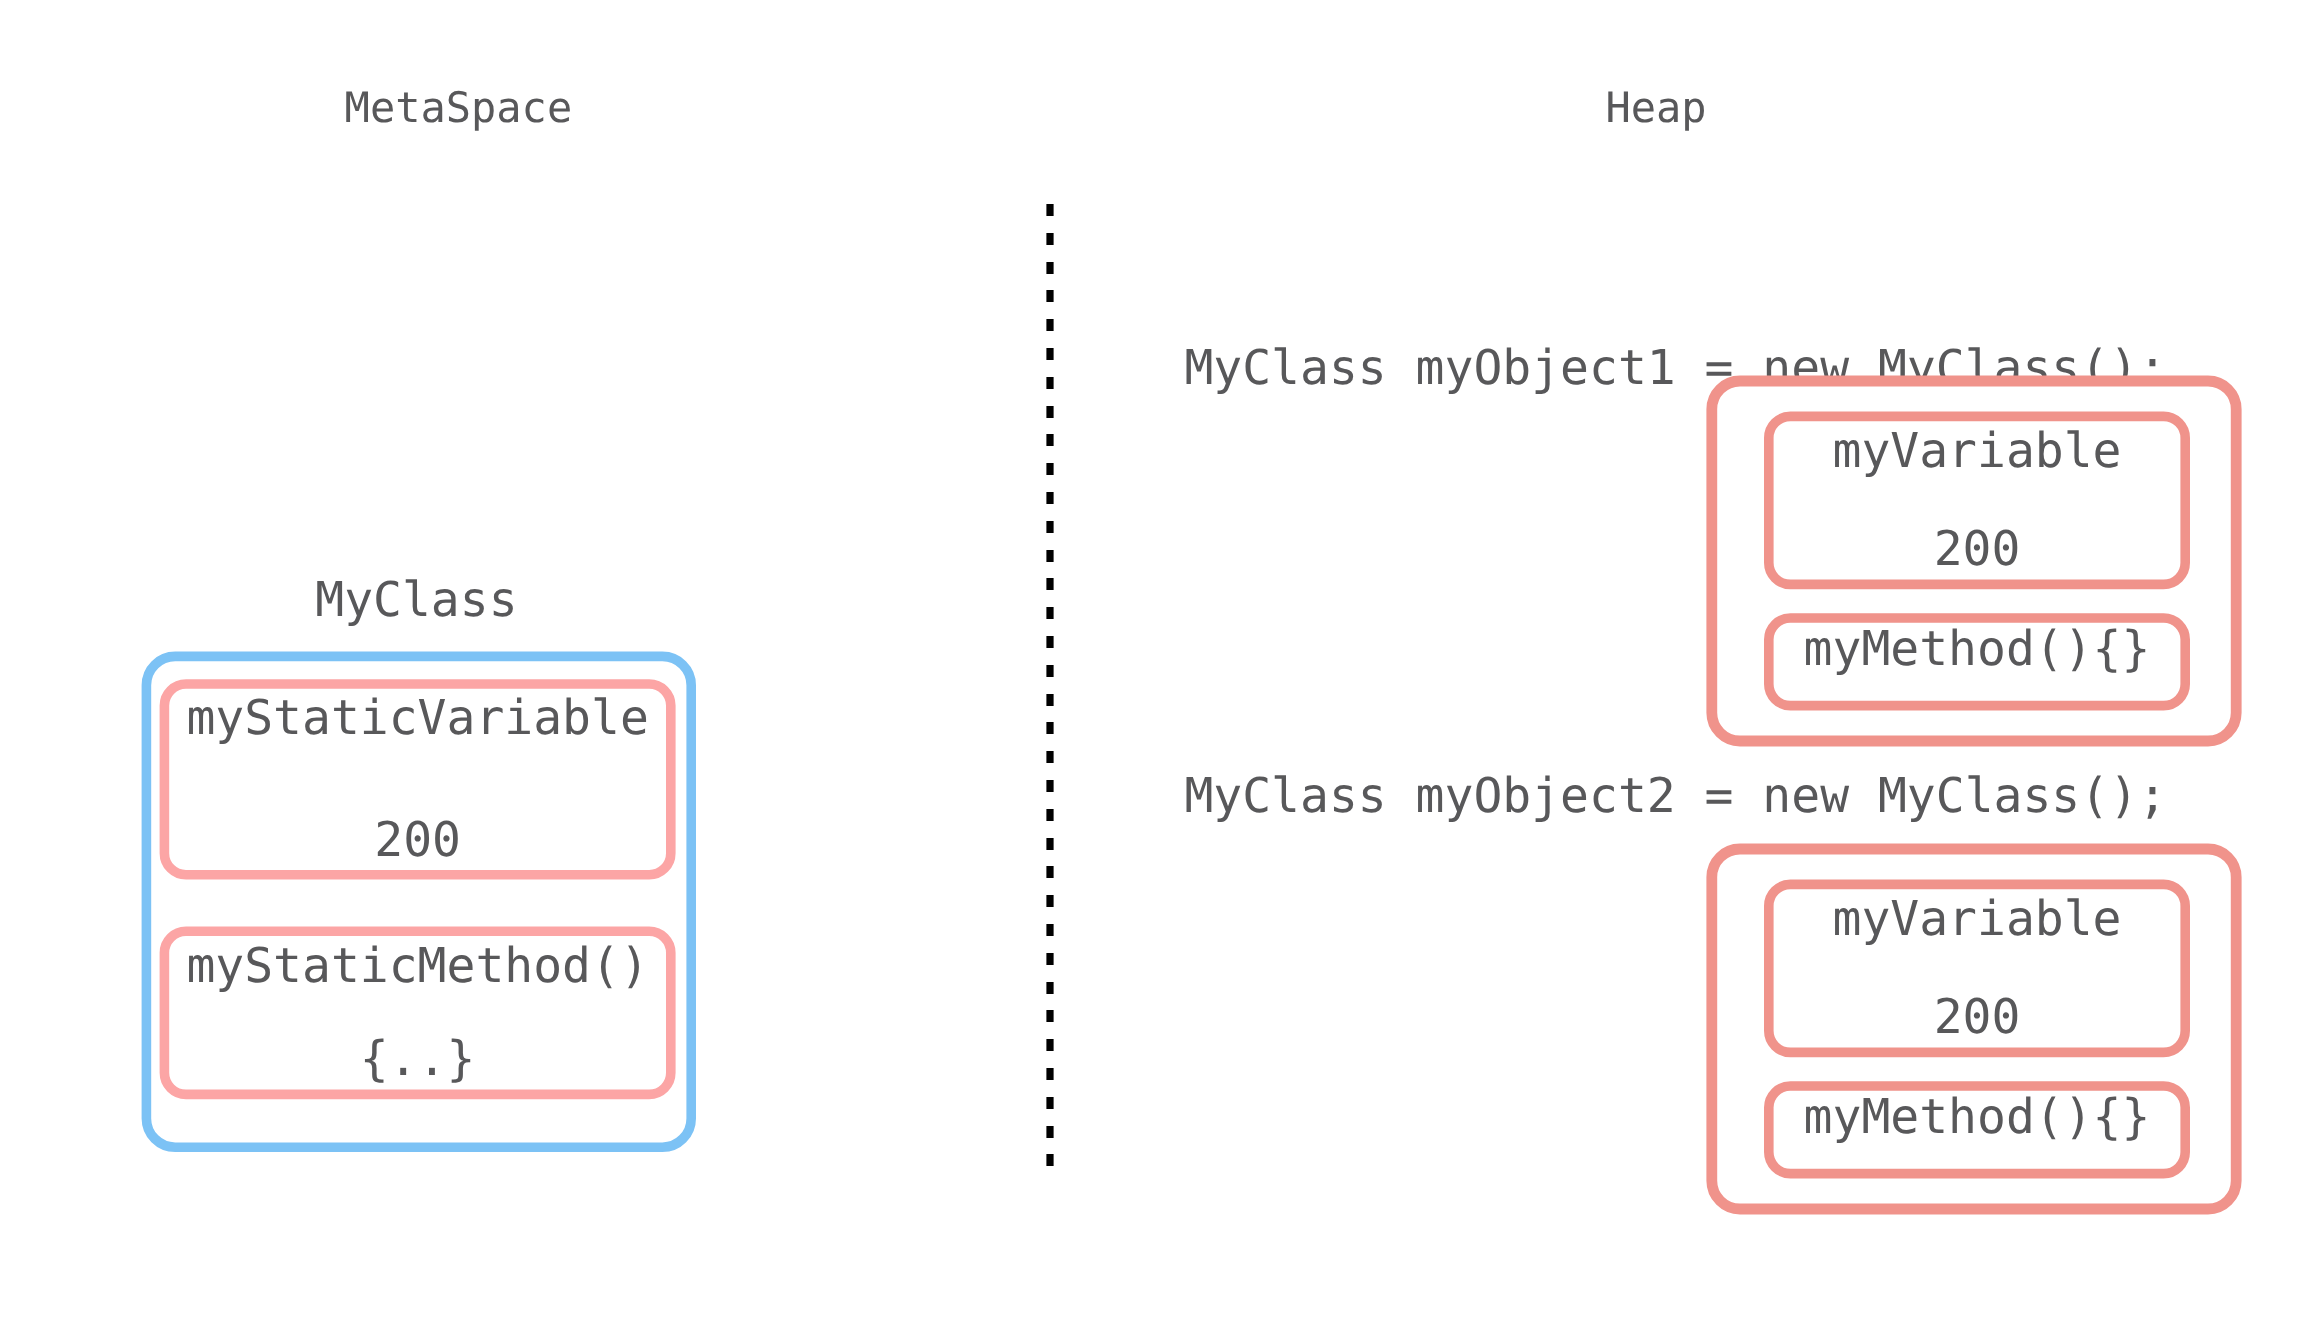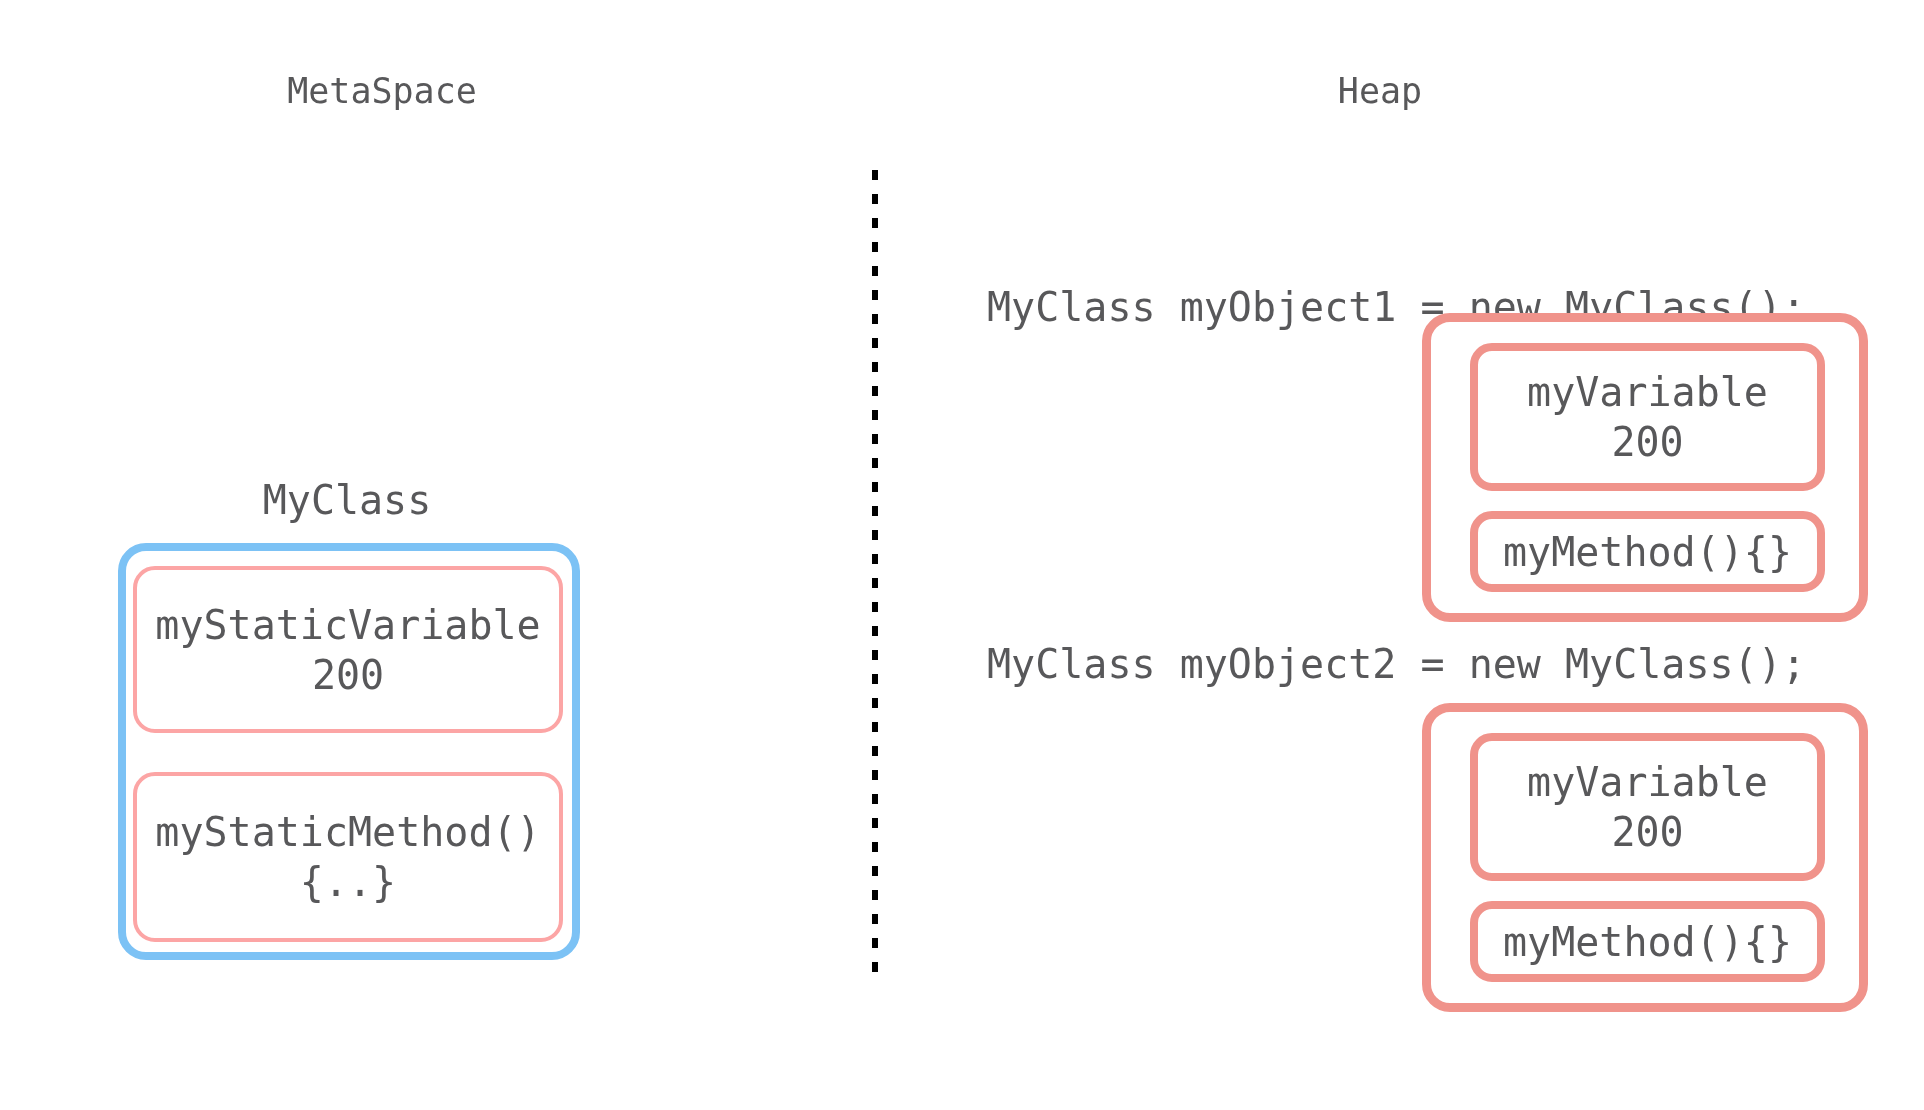--- a/index.html
+++ b/index.html
@@ -45,36 +45,36 @@
   }
   .box {
     box-sizing: border-box;
     background: #ffffff;
   }
   .blue-outer {
     border: 8px solid #7cc2f5;
     border-radius: 28px;
   }
   .blue-inner {
-    border: 4px solid #fca5a5;
+    border: 8px solid #fca5a5;
     border-radius: 22px;
   }
   .red-outer {
     border: 9px solid #f0938b;
     border-radius: 28px;
   }
   .red-inner {
     border: 8px solid #f0938b;
     border-radius: 22px;
   }
   .box-text {
     display: flex;
     flex-direction: column;
     align-items: center;
-    justify-content: center;
+    justify-content: space-between;
     text-align: center;
     font-size: 40px;
     line-height: 50px;
     height: 100%;
     width: 100%;
   }
 </style>
 </head>
 <body>
 
@@ -90,21 +90,21 @@
 
   <div class="abs box blue-outer" style="left:118px; top:543px; width:462px; height:417px;"></div>
 
   <div class="abs box blue-inner" style="left:133px; top:566px; width:430px; height:167px;">
     <div class="box-text">
       <span>myStaticVariable</span>
       <span>200</span>
     </div>
   </div>
 
-  <div class="abs box blue-inner" style="left:133px; top:772px; width:430px; height:170px;">
+  <div class="abs box blue-inner" style="left:133px; top:772px; width:430px; height:144px;">
     <div class="box-text">
       <span>myStaticMethod()</span>
       <span>{..}</span>
     </div>
   </div>
 
   <div class="abs code-line" style="left:987px; top:261px;">MyClass myObject1 = new MyClass();</div>
 
   <div class="abs box red-outer" style="left:1422px; top:313px; width:446px; height:309px;"></div>
 

